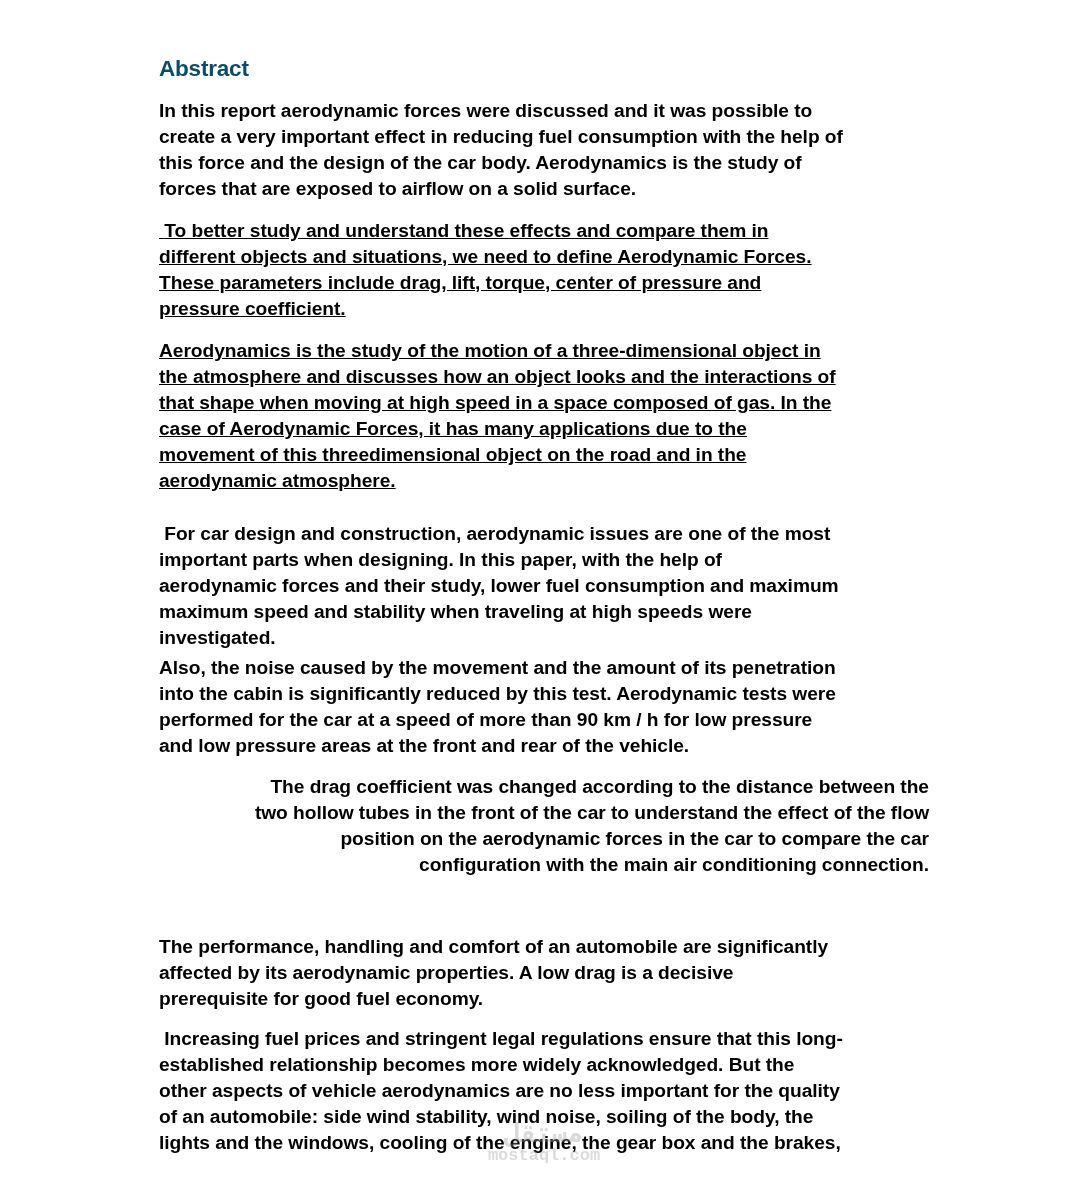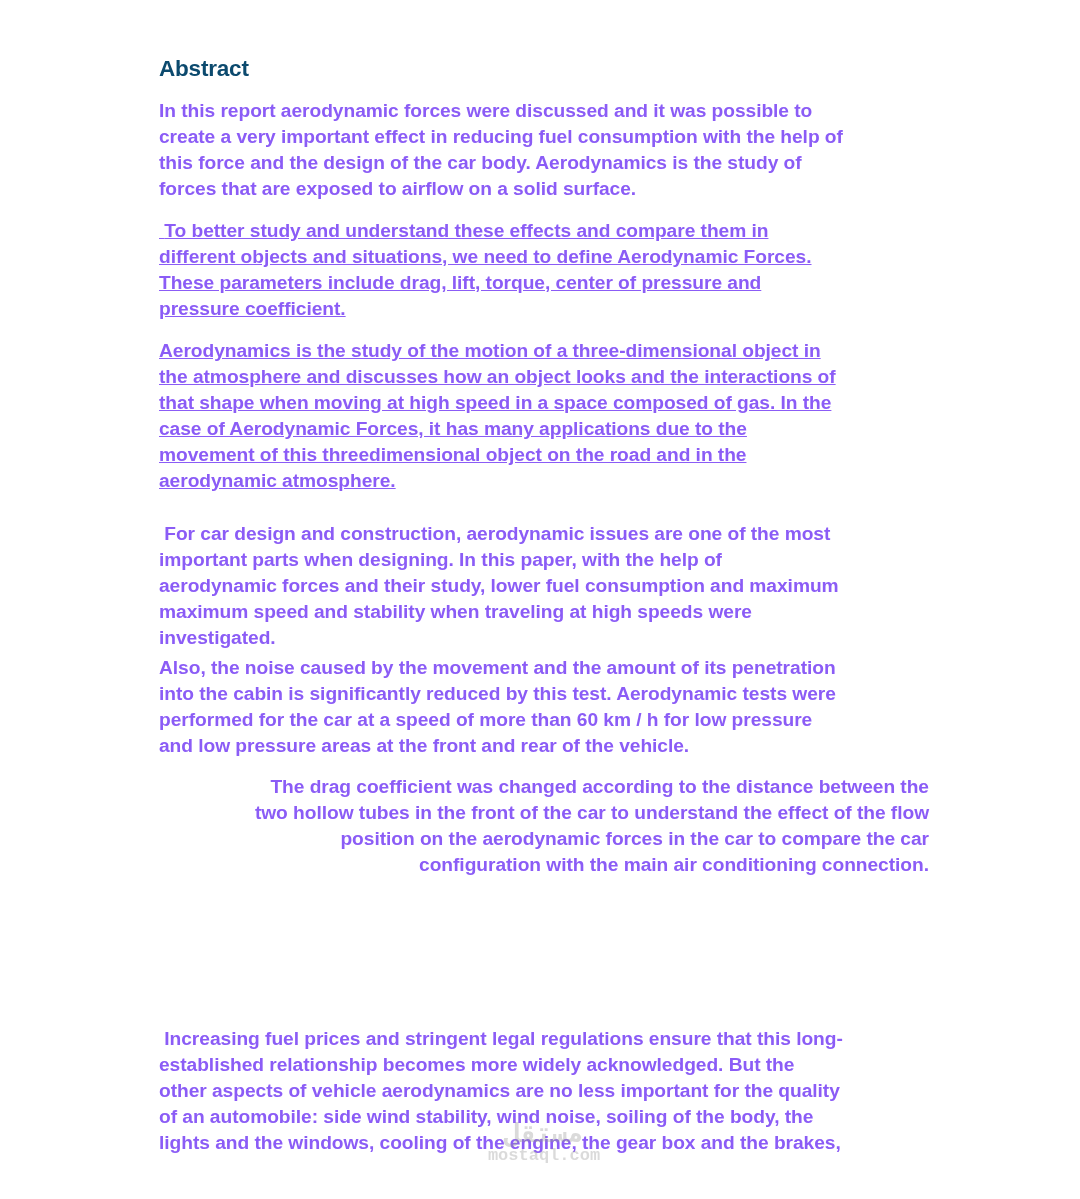--- a/index.html
+++ b/index.html
@@ -37,21 +37,21 @@
     }
     .para {
       position: absolute;
       left: 159px;
       width: 770px;
       margin: 0;
       font-family: "Liberation Sans", sans-serif;
       font-weight: bold;
       font-size: 19.2px;
       line-height: 26px;
-      color: #8b5cf6;
+      color: #000000;
       white-space: pre-wrap;
       letter-spacing: -0.05px;
     }
     .watermark {
       position: absolute;
       left: 474px;
       top: 1122px;
       width: 140px;
       text-align: center;
       color: rgba(150,150,150,0.35);
@@ -92,26 +92,29 @@
 case of Aerodynamic Forces, it has many applications due to the
 movement of this threedimensional object on the road and in the
 aerodynamic atmosphere.</p>
   <p class="para" style="top:509px;margin-top:12px;"> For car design and construction, aerodynamic issues are one of the most
 important parts when designing. In this paper, with the help of
 aerodynamic forces and their study, lower fuel consumption and maximum
 maximum speed and stability when traveling at high speeds were
 investigated.</p>
   <p class="para" style="top:655px;">Also, the noise caused by the movement and the amount of its penetration
 into the cabin is significantly reduced by this test. Aerodynamic tests were
-performed for the car at a speed of more than 60 km / h for low pressure
+performed for the car at a speed of more than 90 km / h for low pressure
 and low pressure areas at the front and rear of the vehicle.</p>
   <p class="para" style="top:774px;text-align:right;">The drag coefficient was changed according to the distance between the
 two hollow tubes in the front of the car to understand the effect of the flow
 position on the aerodynamic forces in the car to compare the car
 configuration with the main air conditioning connection.</p>
+  <p class="para" style="top:934px;">The performance, handling and comfort of an automobile are significantly
+affected by its aerodynamic properties. A low drag is a decisive
+prerequisite for good fuel economy.</p>
   <p class="para" style="top:1026px;"> Increasing fuel prices and stringent legal regulations ensure that this long-
 established relationship becomes more widely acknowledged. But the
 other aspects of vehicle aerodynamics are no less important for the quality
 of an automobile: side wind stability, wind noise, soiling of the body, the
 lights and the windows, cooling of the engine, the gear box and the brakes,</p>
 
   <div class="watermark">
     <span class="wm-logo">مستقل</span>
     <span class="wm-text">mostaql.com</span>
   </div>

